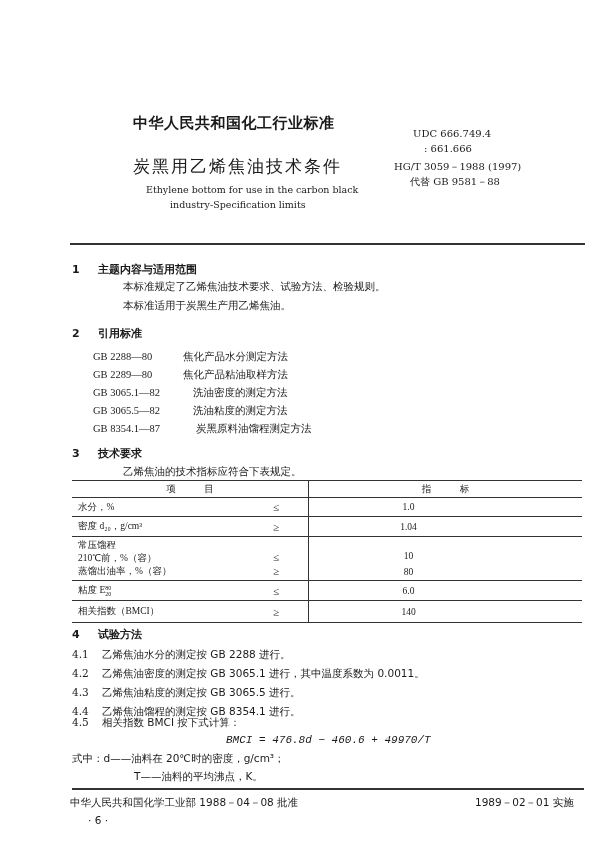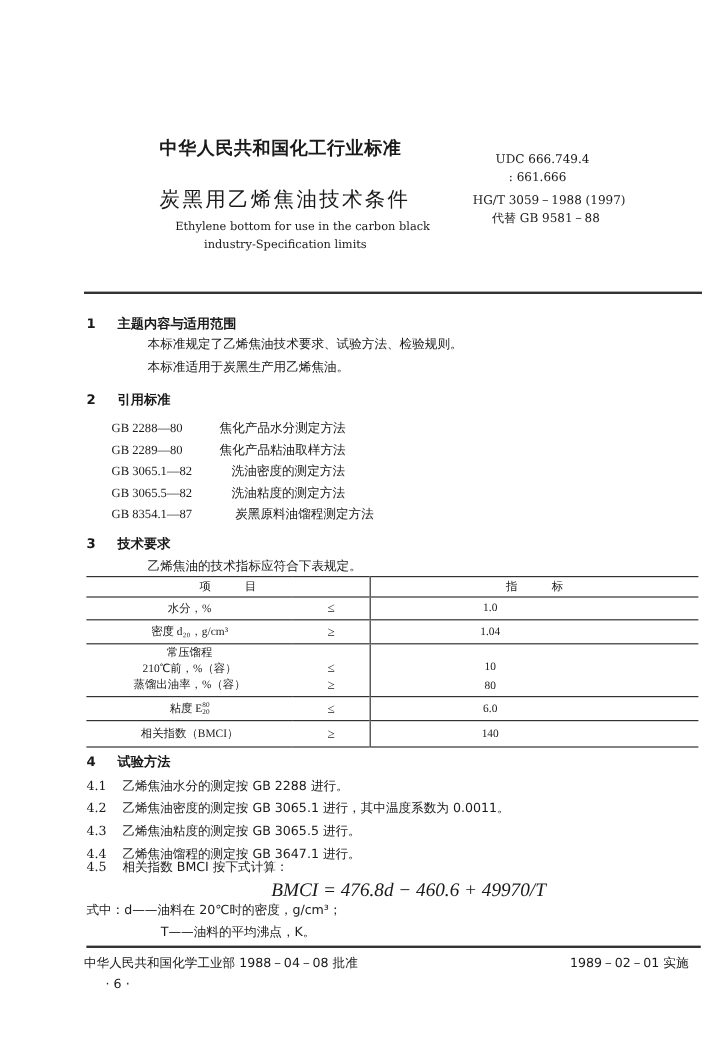--- a/index.html
+++ b/index.html
@@ -21,30 +21,30 @@
     .sec { font-size: 11px; font-weight: bold; font-family: "DejaVu Sans", sans-serif; }
     .sec .num { display: inline-block; width: 26px; }
     .para { font-size: 10.5px; font-family: "DejaVu Sans", sans-serif; margin-left: 30px; }
     .ref { font-size: 10.5px; }
     .ref .code { display: inline-block; width: 90px; font-family: "Liberation Serif", serif; }
     .ref .name { font-family: "DejaVu Sans", sans-serif; }
     table.spec {
       position: absolute; left: 72px; top: 480px; width: 510px;
       border-collapse: collapse; font-size: 9.5px; font-family: Liberation Serif, serif;
     }
-    table.spec td, table.spec th { padding: 0 6px; font-weight: normal; text-align: center; }
+    table.spec td, table.spec th { padding: 0 6px; font-weight: normal; }
     table.spec tr { border-bottom: 1px solid #333; }
     table.spec tr.head { border-top: 1.5px solid #333; height: 17px; }
     table.spec tr.last { border-bottom: 1.5px solid #333; }
     td.item { width: 160px; text-align: left; }
     td.op { width: 52px; text-align: center; font-size: 11px; }
     td.val { border-left: 1px solid #333; text-align: center; padding-right: 80px !important; }
     .tm { font-size: 10.5px; font-family: "DejaVu Sans", sans-serif; }
     .tm .num { display: inline-block; width: 30px; font-weight: normal; font-family: "DejaVu Serif", serif; }
-    .formula { font-size: 16px; font-family: Liberation Serif, serif; }
+    .formula { font-size: 11px; font-family: Liberation Mono, monospace; }
     .foot { font-size: 10.5px; font-family: "DejaVu Sans", sans-serif; }
   </style>
 </head>
 <body>
 
 <div class="abs hdr-std">中华人民共和国化工行业标准</div>
 <div class="abs hdr-title">炭黑用乙烯焦油技术条件</div>
 <div class="abs hdr-en1">Ethylene bottom for use in the carbon black</div>
 <div class="abs hdr-en2">industry-Specification limits</div>
 <div class="abs udc1">UDC  666.749.4</div>
@@ -119,21 +119,21 @@
   </tr>
 </tbody>
   </table>
 
 <div class="abs sec" style="left:72px; top:627px;">
   <span class="num">4</span><span>试验方法</span>
 </div>
 <div class="abs tm" style="left:72px; top:648px;"><span class="num">4.1</span><span>乙烯焦油水分的测定按 GB 2288 进行。</span></div>
 <div class="abs tm" style="left:72px; top:667px;"><span class="num">4.2</span><span>乙烯焦油密度的测定按 GB 3065.1 进行，其中温度系数为 0.0011。</span></div>
 <div class="abs tm" style="left:72px; top:686px;"><span class="num">4.3</span><span>乙烯焦油粘度的测定按 GB 3065.5 进行。</span></div>
-<div class="abs tm" style="left:72px; top:705px;"><span class="num">4.4</span><span>乙烯焦油馏程的测定按 GB 3647.1 进行。</span></div>
+<div class="abs tm" style="left:72px; top:705px;"><span class="num">4.4</span><span>乙烯焦油馏程的测定按 GB 8354.1 进行。</span></div>
 <div class="abs tm" style="left:72px; top:716px;"><span class="num">4.5</span><span>相关指数 BMCI 按下式计算：</span></div>
 <div class="abs formula" style="left:226px; top:734px; font-style:italic;">BMCI = 476.8d − 460.6 + 49970/T</div>
 <div class="abs tm" style="left:72px; top:752px;"><span>式中：</span><span>d——油料在 20℃时的密度，g/cm³；</span></div>
 <div class="abs tm" style="left:106px; top:770px;margin-left:28px;">T——油料的平均沸点，K。</div>
 
 <div class="rule" style="left:72px; top:788px; width:512px;"></div>
 
 <div class="abs foot" style="left:70px; top:796px;">中华人民共和国化学工业部 1988－04－08 批准</div>
 <div class="abs foot" style="left:475px; top:796px;">1989－02－01 实施</div>
 <div class="abs foot" style="left:88px; top:814px;">· 6 ·</div>

